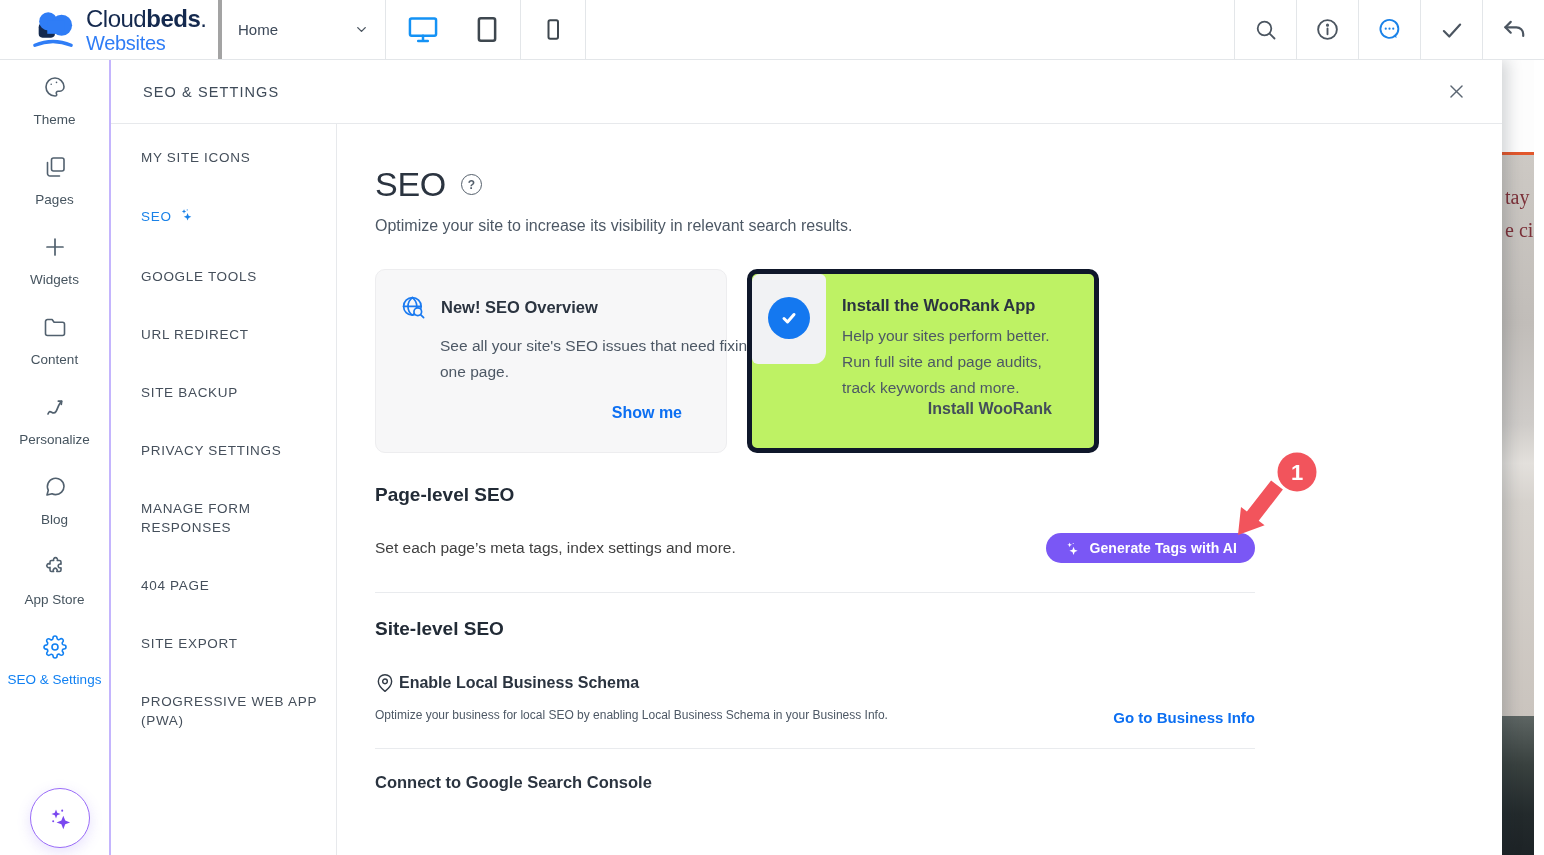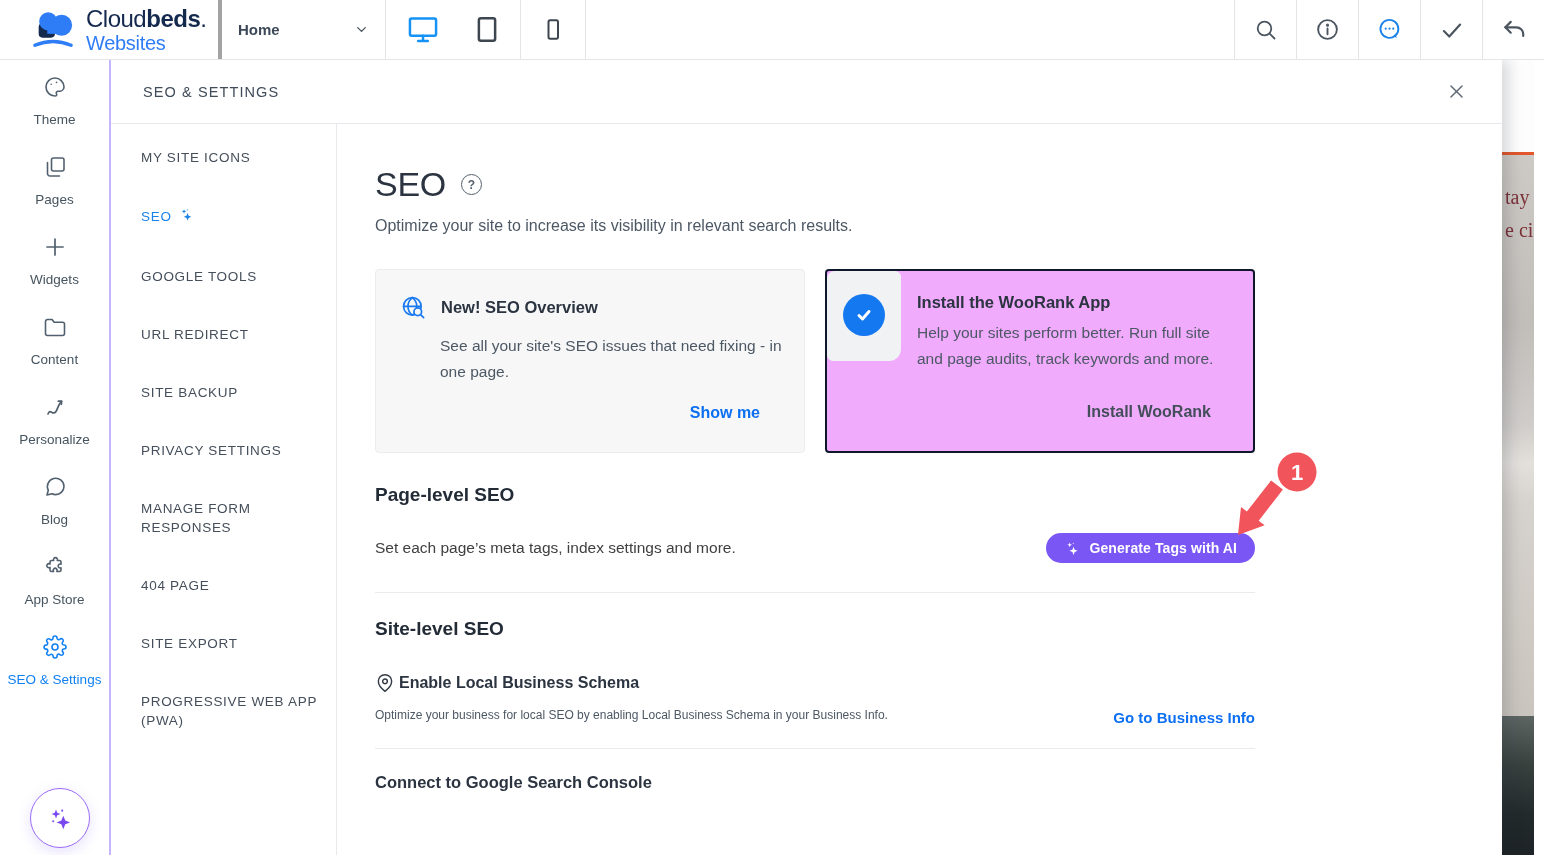--- a/index.html
+++ b/index.html
@@ -9,21 +9,21 @@
   
   .topbar { height:60px; display:flex; align-items:stretch; background:#fff;
     border-bottom:1px solid #e3e6e9; position:relative; z-index:30; }
   .brand { width:222px; display:flex; align-items:center; padding-left:28px; gap:8px;
     border-right:4px solid #a3a3a3; }
   .brand-text { line-height:1; }
   .brand-line1 { font-size:24px; color:#14294e; letter-spacing:-.5px; }
   .brand-line1 b { font-weight:700; }
   .brand-line2 { font-size:20px; color:#2f7df6; margin-top:2px; letter-spacing:-.3px; }
   .page-select { width:164px; display:flex; align-items:center; justify-content:space-between;
-    padding:0 16px; border-right:1px solid #e3e6e9; cursor:pointer;font-weight:bold; }
+    padding:0 16px; border-right:1px solid #e3e6e9; cursor:pointer; }
   .page-select .label { font-size:15px; color:#3c4858; }
   .devices { display:flex; align-items:center; gap:30px; padding:0 18px;
     border-right:1px solid #e3e6e9; }
   .device-phone { display:flex; align-items:center; padding:0 20px; border-right:1px solid #e3e6e9; }
   .topbar-spacer { flex:1; }
   .top-actions { display:flex; align-items:stretch; }
   .top-action { width:62px; display:flex; align-items:center; justify-content:center;
     border-left:1px solid #e3e6e9; cursor:pointer; }
   .icon-slate { color:#4b5560; }
   .icon-blue  { color:#1a82e8; }
@@ -67,23 +67,23 @@
   .content { flex:1; position:relative; overflow:hidden; padding:41px 0 0 38px; }
   .content-inner { width:880px; }
   .seo-title-row { display:flex; align-items:center; gap:15px; }
   .seo-title { font-size:34px; font-weight:500; color:#2b3440; letter-spacing:-.3px; }
   .help-icon { width:21px; height:21px; border-radius:50%; border:1.5px solid #55606c;
     color:#55606c; font-size:12px; display:flex; align-items:center; justify-content:center;
     cursor:pointer; font-weight:700; }
   .subtitle { margin-top:13px; font-size:16px; color:#4d5865; }
 
   .cards { display:flex; gap:20px; margin-top:34px; }
-  .card { width:430px; height:184px; border-radius:4px; position:relative; }
+  .card { width:352px; height:184px; border-radius:10px; position:relative; }
   .card-gray { background:#f7f7f8; border:1px solid #ededef; padding:24px; }
-  .card-white { background:#f0abfc; border:2px solid #0f172a; }
+  .card-white { background:#bef264; border:5px solid #0f172a; }
   .card-title { font-size:16.5px; font-weight:700; color:#2b3440; }
   .card-desc { font-size:15.5px; color:#4d5865; line-height:26px; margin-top:8px; }
   .card-gray .card-head { display:flex; align-items:center; gap:14px; }
   .card-gray .card-desc { margin-left:40px; width:350px;margin-top:12px; }
   .card-action-link { position:absolute; right:44px; bottom:30px; font-size:16px;
     font-weight:700; color:#0c6ff2; cursor:pointer; }
   .card-action-dark { position:absolute; right:42px; bottom:30px; font-size:16px;
     font-weight:700; color:#434e5a; cursor:pointer; }
   .woorank-block { position:absolute; left:0; top:0; width:74px; height:90px;
     background:#f1f2f4; border-radius:8px 6px 12px 6px; }

